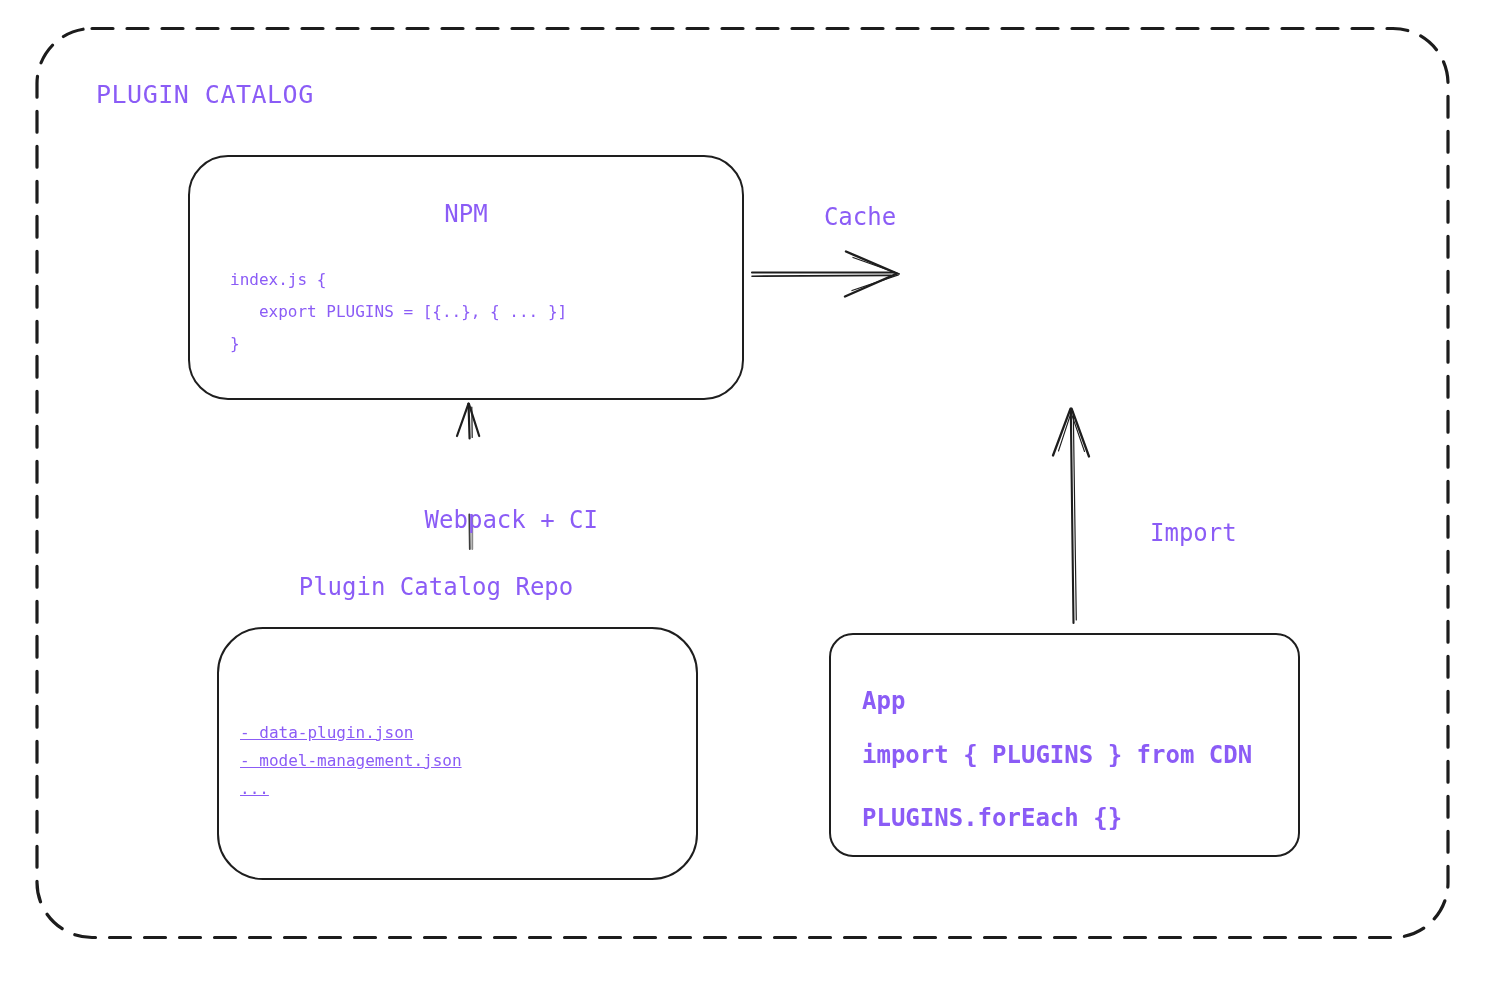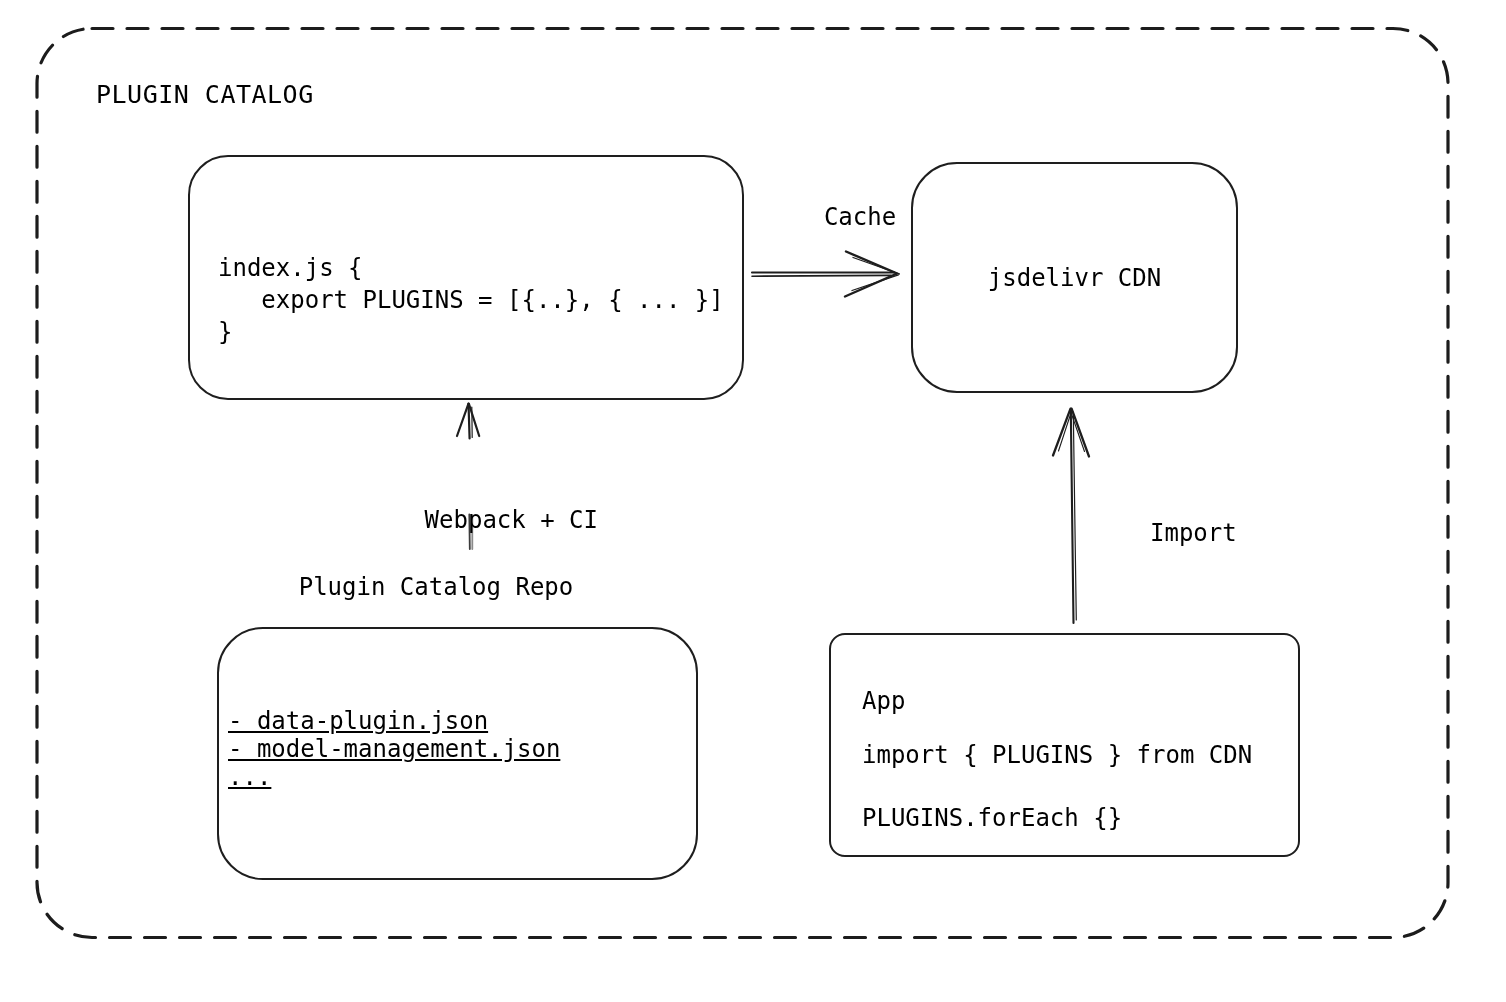--- a/index.html
+++ b/index.html
@@ -2,48 +2,48 @@
 <html><head>
 <meta charset="utf-8">
 <style>
   html, body { margin: 0; padding: 0; background: #ffffff; }
   .canvas {
     position: relative;
     width: 1506px;
     height: 1002px;
     background: #ffffff;
     font-family: "DejaVu Sans Mono", "Liberation Mono", monospace;
-    color: #000000;
+    color: #8b5cf6;
     overflow: hidden;
   }
   .overlay {
     position: absolute;
     left: 0; top: 0;
     width: 1506px; height: 1002px;
     pointer-events: none;
   }
   .node {
     position: absolute;
     border: 2.5px solid #1e1e1e;
     background: #ffffff;
     box-sizing: border-box;
   }
   .node-npm   { left: 188px; top: 155px; width: 556px; height: 245px; border-radius: 40px; }
   .node-cdn   { left: 911px; top: 162px; width: 327px; height: 231px; border-radius: 46px;
                 display: flex; align-items: center; justify-content: center; }
   .node-repo  { left: 217px; top: 627px; width: 481px; height: 253px; border-radius: 46px; }
-  .node-app   { left: 829px; top: 633px; width: 471px; height: 224px; border-radius: 16px; }
+  .node-app   { left: 829px; top: 633px; width: 471px; height: 224px; border-radius: 24px; font-weight: bold; }
 
   .txt { font-size: 24px; line-height: 30px; white-space: pre; }
   .diagram-title {
     position: absolute; left: 96px; top: 80px;
     font-size: 25px; line-height: 30px; letter-spacing: 0.5px;
   }
   .npm-title { position: absolute; left: 0; top: 42px; width: 100%; text-align: center; }
-  .code { margin: 0; font-family: inherit; font-size: 24px; white-space: pre; }
+  .code { margin: 12px; font-family: inherit; font-size: 16px; white-space: pre; }
   .npm-code  { position: absolute; left: 28px; top: 95px; line-height: 32px; }
   .repo-code { position: absolute; left: 9px;  top: 78px; line-height: 28px; text-decoration: underline; }
 
   .label-cache { position: absolute; left: 792px; top: 202px; width: 136px; text-align: center; }
   .label-build { position: absolute; left: 338px; top: 448px; width: 260px; text-align: right; line-height: 29px; }
   .label-repo  { position: absolute; left: 276px; top: 572px; width: 320px; text-align: center; }
   .label-import{ position: absolute; left: 1110px; top: 518px; margin-left: 40px; }
 
   .app-title   { position: absolute; left: 31px; top: 51px; }
   .app-line1   { position: absolute; left: 31px; top: 105px; }
@@ -82,30 +82,28 @@
       <path d="M1053 455.5 L1070.5 408.7" stroke-width="2.3"></path>
       <path d="M1089 456.5 L1071.6 408.7" stroke-width="2.3"></path>
       <path d="M1058.5 451 L1071.8 410.5" stroke-width="1.1"></path>
       <path d="M1084.5 451.5 L1070.3 410.5" stroke-width="1.1"></path>
     </g>
   </svg>
 
   <div class="diagram-title">PLUGIN CATALOG</div>
 
   <div class="node node-npm">
+    <div class="txt npm-title">NPM</div>
     <pre class="code npm-code">index.js {
    export PLUGINS = [{..}, { ... }]
 }</pre>
   </div>
 
   <div class="txt label-cache">Cache</div>
 
-  <div class="node node-cdn">
-    <div class="txt">jsdelivr CDN</div>
-  </div>
 
   <div class="txt label-build">
     <div>Webpack + CI</div>
   </div>
 
   <div class="txt label-repo">Plugin Catalog Repo</div>
   <div class="node node-repo">
     <pre class="code repo-code">- data-plugin.json
 - model-management.json
 ...</pre>

